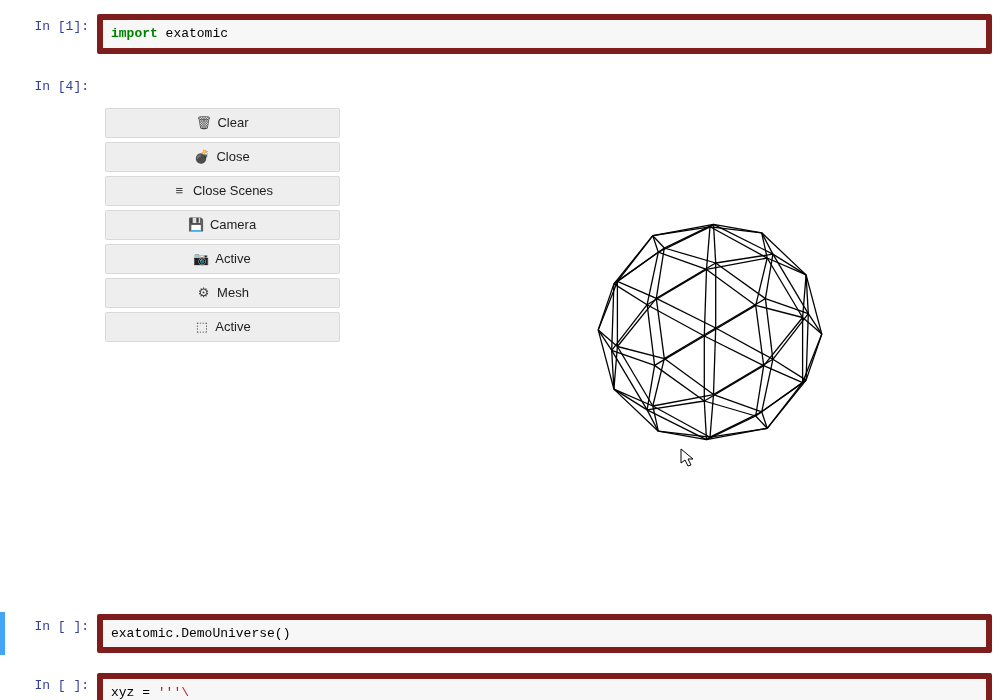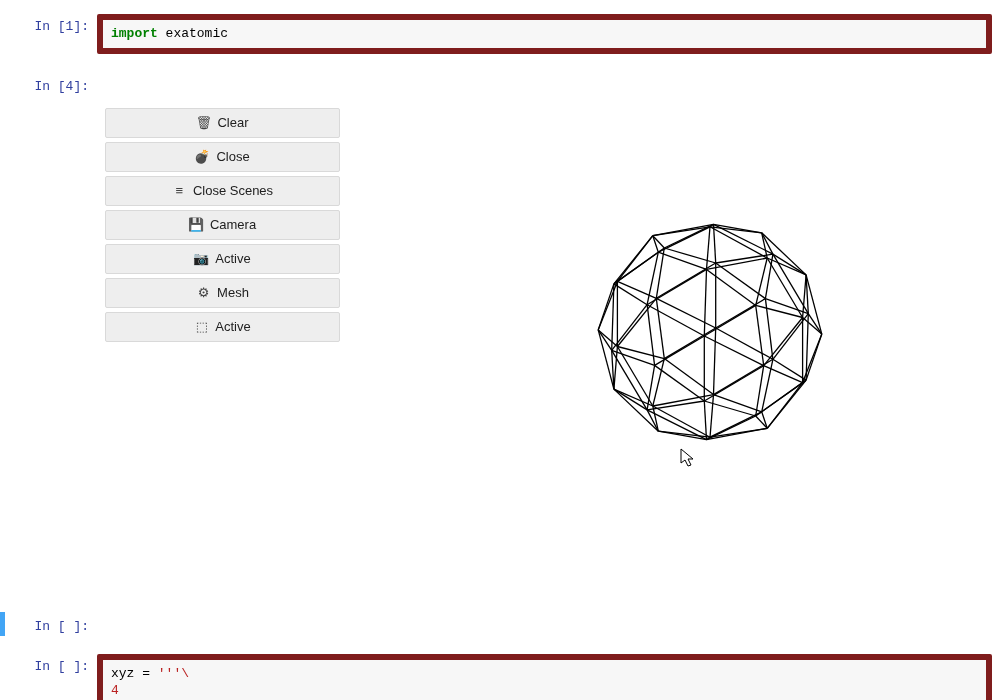--- a/index.html
+++ b/index.html
@@ -293,20 +293,21 @@
         <svg class="cursor" viewBox="0 0 16 20">
           <path d="M1 1 L1 15 L5 12 L8 18 L11 17 L8 11 L13 11 Z" fill="white" stroke="black" stroke-width="1"></path>
         </svg>
       </div>
 
     </div>
   </div>
 
   <div class="cell selected">
     <div class="prompt">In [ ]:</div>
+    <div class="input-area">exatomic.DemoUniverse()</div>
   </div>
 
   <div class="cell-spacer"></div>
 
   <div class="cell">
     <div class="prompt">In [ ]:</div>
     <div class="input-area"><span>xyz = </span><span class="str-red">'''\</span>
 <span class="str-red">4</span></div>
   </div>
 

